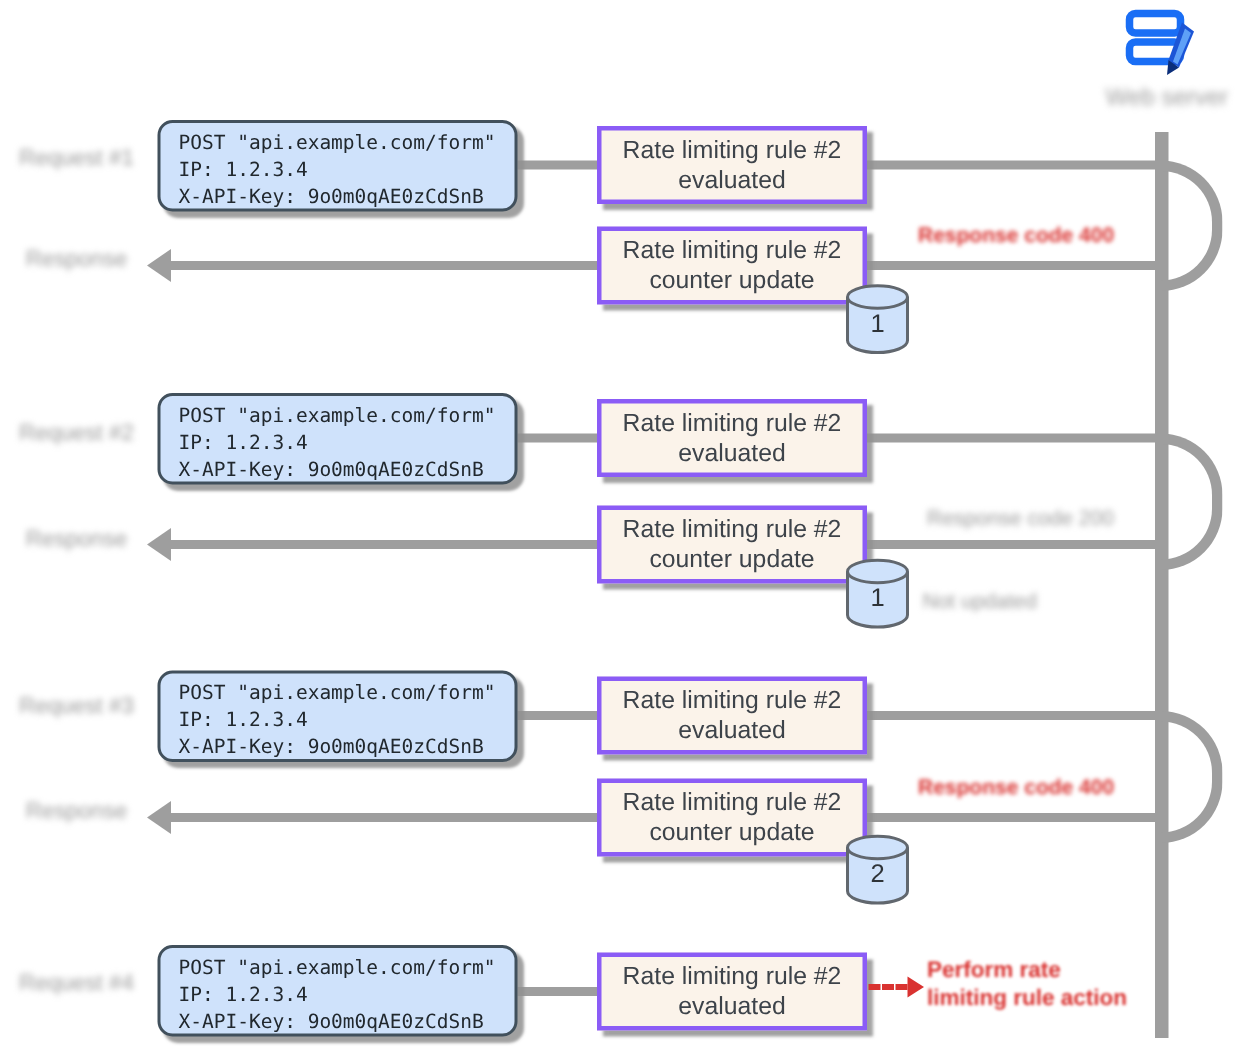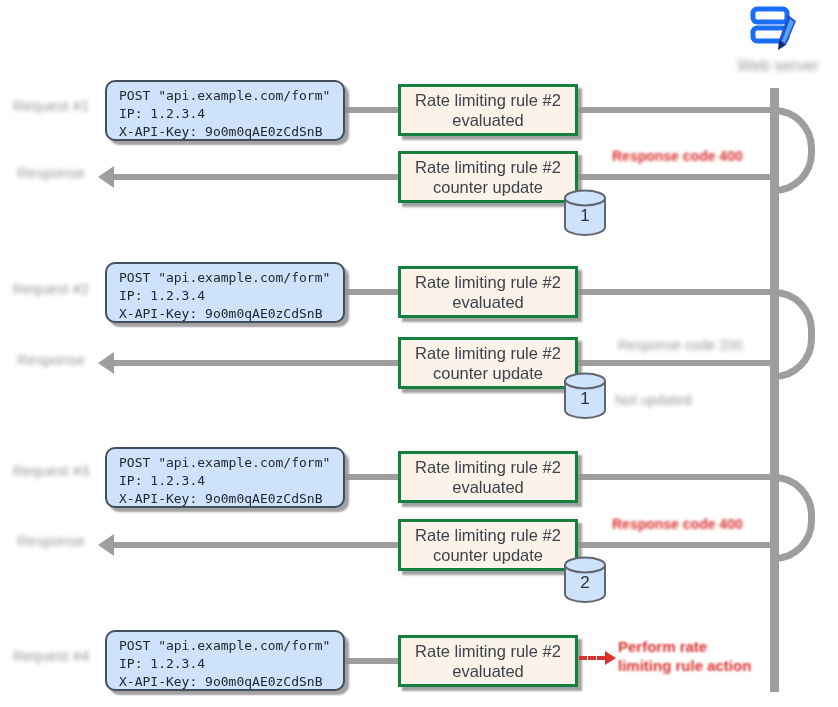--- a/index.html
+++ b/index.html
@@ -17,21 +17,21 @@
        border-radius:0 44px 44px 0;z-index:1;background:transparent;}
   
   .bbox{position:absolute;left:105px;width:240px;height:61px;background:#cfe2fb;
         border:2px solid #41505c;border-radius:10px;box-sizing:border-box;
         box-shadow:4px 4px 2px rgba(145,145,145,.85);z-index:3;
         font-family:"DejaVu Sans Mono","Liberation Mono",monospace;
         font-size:13px;line-height:18px;color:#21282e;padding:5px 0 0 12px;white-space:nowrap;}
   .bbox div{white-space:pre;}
   
   .obox{position:absolute;left:398px;width:180px;height:52px;background:#fbf3ea;
-        border:3px solid #15803d;box-sizing:border-box;z-index:3;
+        border:3px solid #8b5cf6;box-sizing:border-box;z-index:3;
         box-shadow:4px 4px 2px rgba(145,145,145,.85);
         display:flex;flex-direction:column;align-items:center;justify-content:center;
         font-size:16.5px;line-height:20px;color:#3d434a;text-align:center;}
   
   .db{position:absolute;width:46px;height:48px;z-index:4;}
   .db .num{position:absolute;left:0;top:17px;width:100%;text-align:center;
            font-size:17px;color:#2e3338;z-index:5;}
   
   .lbl{position:absolute;left:6px;width:90px;text-align:center;font-size:15px;
        color:#9a9a9a;filter:blur(2.2px);z-index:5;white-space:nowrap;}

